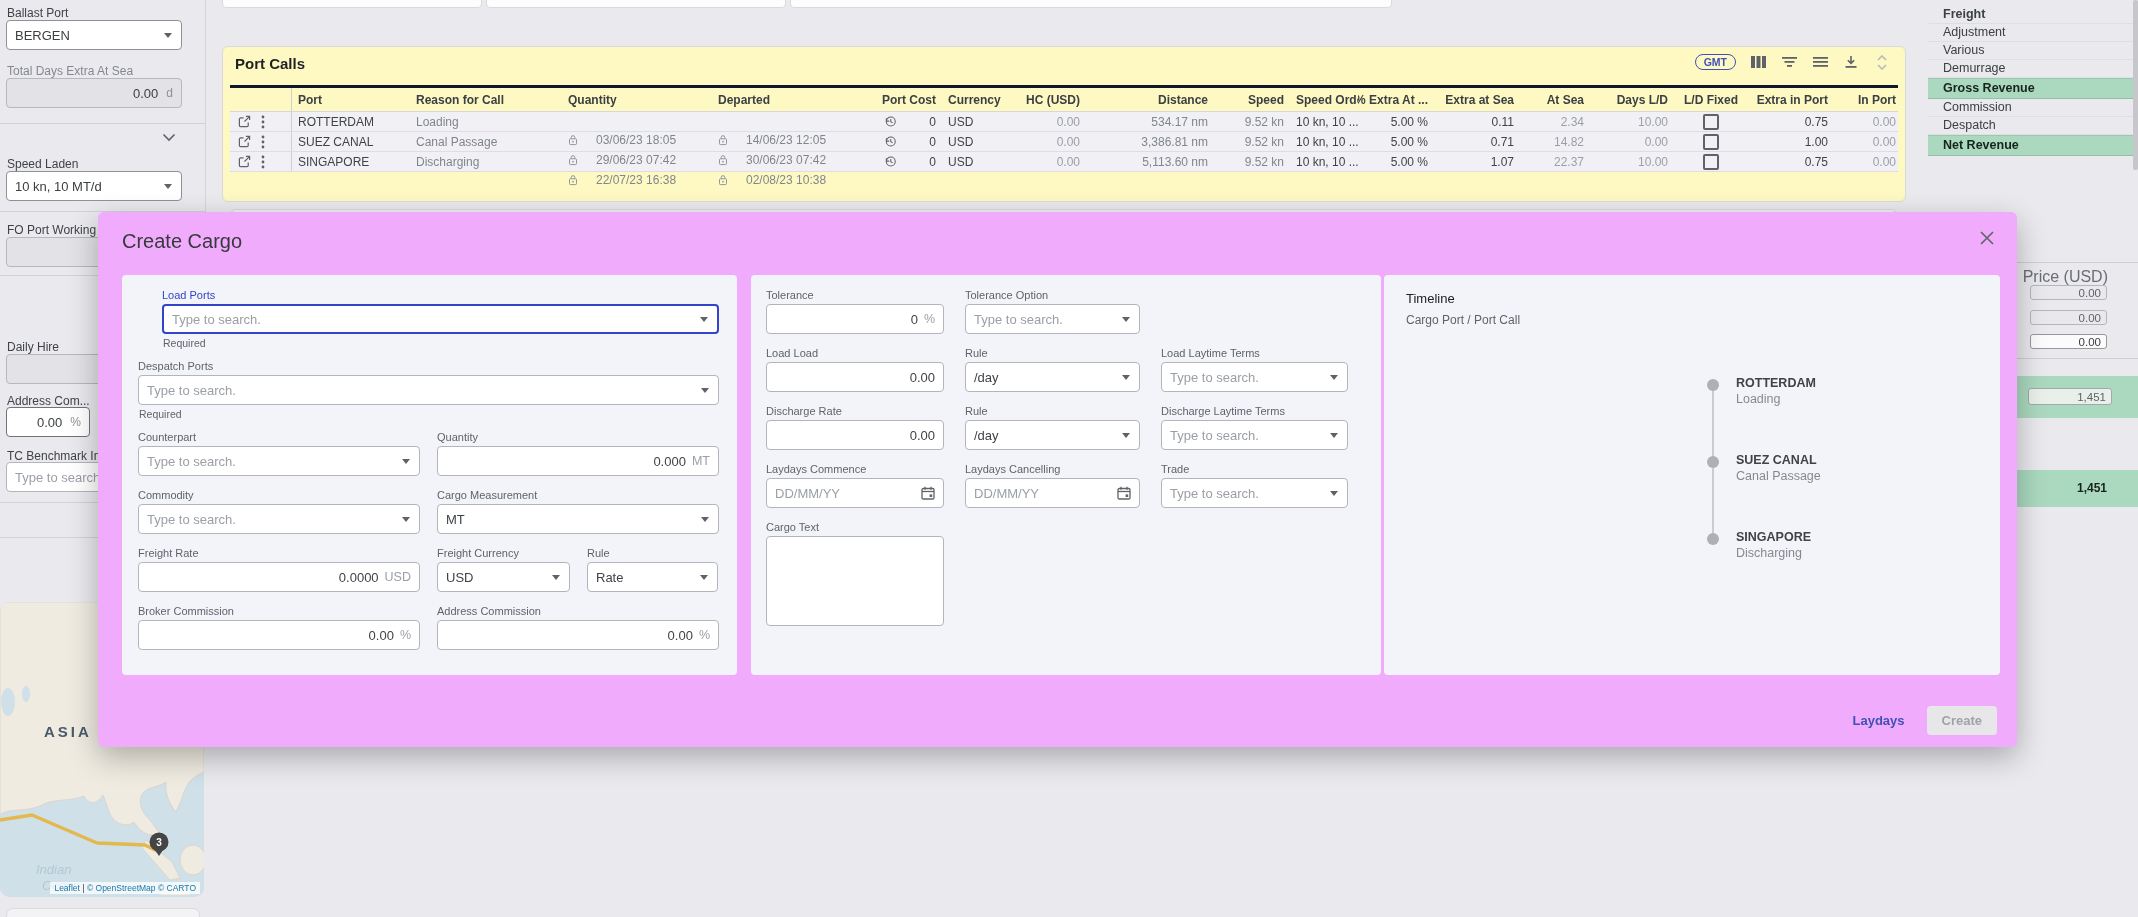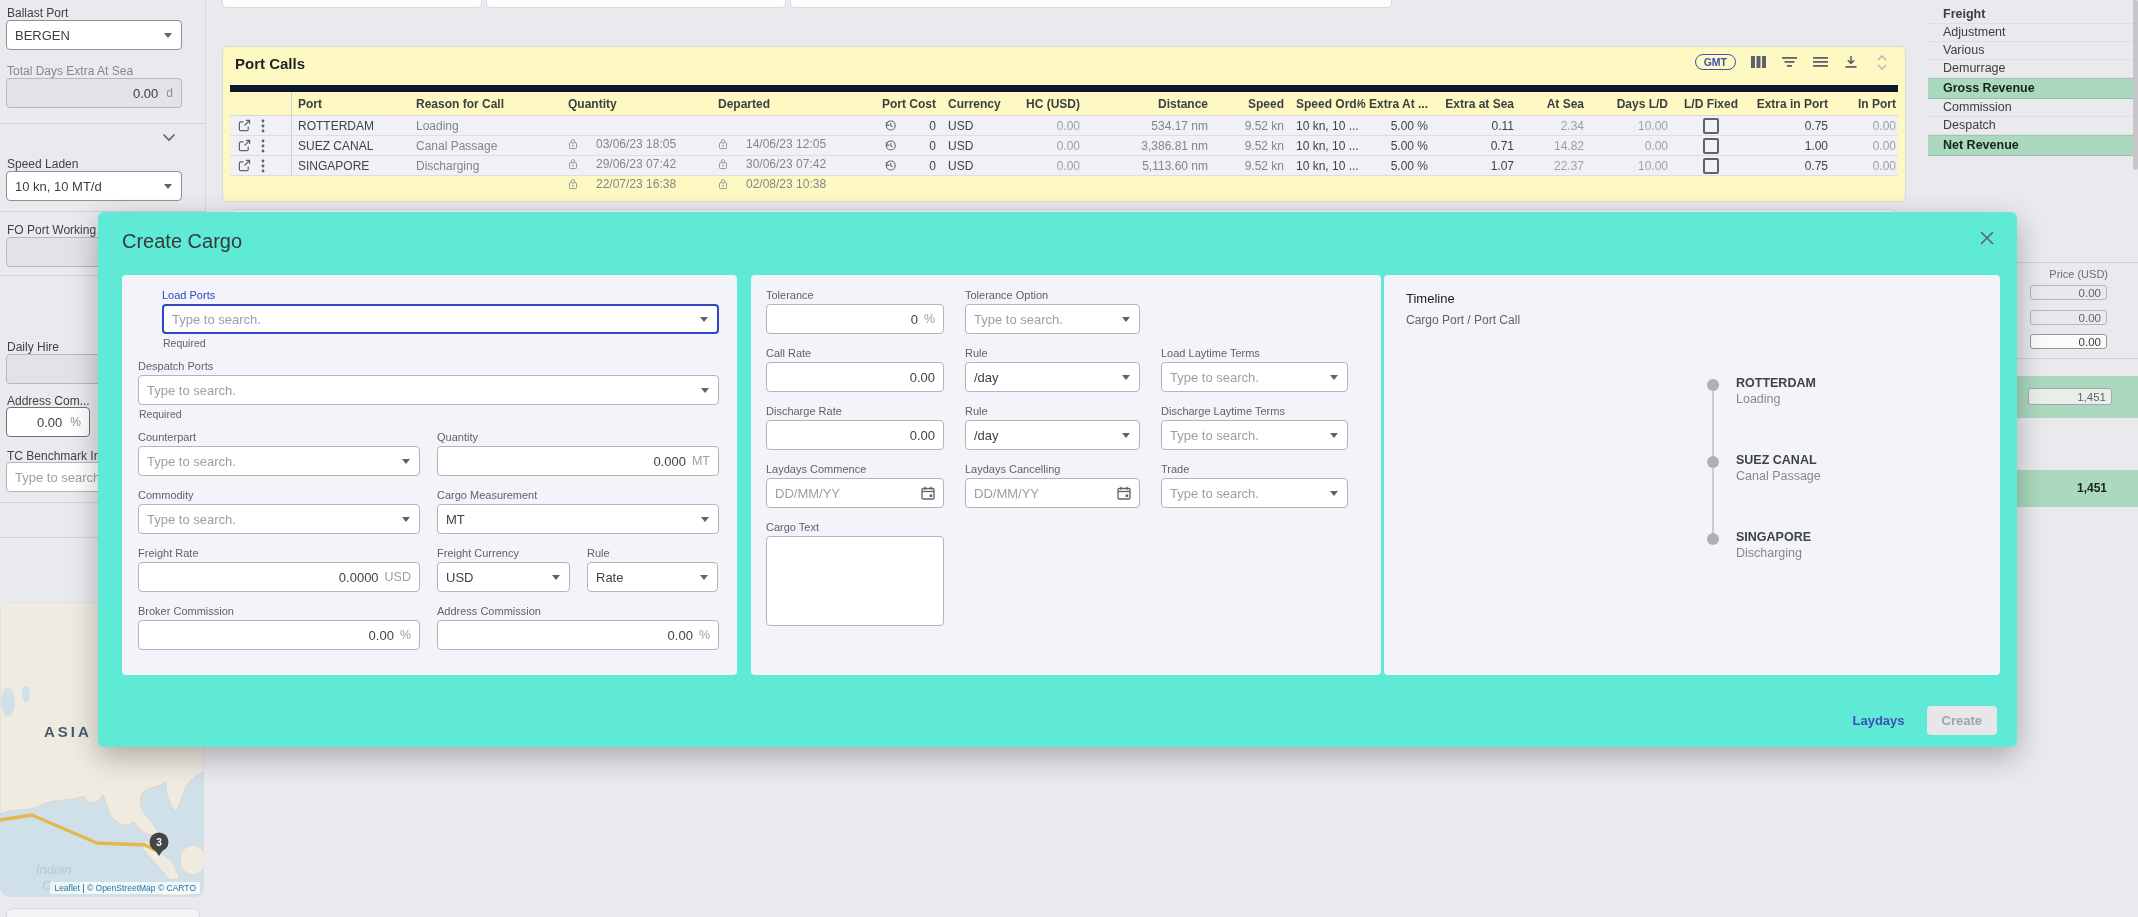--- a/index.html
+++ b/index.html
@@ -27,21 +27,21 @@
   .below-map{position:absolute;left:6px;top:908px;width:192px;height:14px;background:#f3f3f6;border:1px solid #d9d9de;border-radius:7px;}
   
   .cutoff{position:absolute;top:-4px;height:10px;background:#fdfdfd;border:1px solid #d9d9de;border-radius:0 0 4px 4px;}
   .pc-card{position:absolute;left:222px;top:46px;width:1684px;height:156px;background:#fef9c3;border:1px solid #d9d9de;border-radius:6px;box-sizing:border-box;}
   .pc-title{position:absolute;left:12px;top:8px;font-size:15px;font-weight:bold;color:#1f2124;}
   .pc-toolbar{position:absolute;right:14px;top:6px;display:flex;align-items:center;gap:13px;}
   .gmt-pill{font-size:10.5px;color:#3f51b5;border:1px solid #3f51b5;border-radius:10px;padding:1px 8px;font-weight:bold;cursor:pointer;}
   .ticon{width:18px;height:18px;display:flex;align-items:center;justify-content:center;cursor:pointer;}
   .pc-table{position:absolute;left:7px;top:38px;right:7px;}
   .tr{display:flex;align-items:center;height:19px;}
-  .tr.hdr{height:23px;border-bottom:1px solid #d6d6db;border-top:7px solid #0f172a;}
+  .tr.hdr{height:23px;border-bottom:1px solid #d6d6db;border-top:3px solid #0f172a;}
   .tr.body{background:#f1f1f5;border-bottom:1px solid #dddde2;cursor:pointer;}
   .td{font-size:12px;color:#3f4347;white-space:nowrap;overflow:hidden;box-sizing:border-box;padding:0 6px;flex:none;display:flex;align-items:center;}
   .td.num{justify-content:flex-end;}
   .td.ctr{justify-content:center;}
   .tr.hdr .td{font-weight:bold;color:#3c4043;font-size:12px;}
   .td.t-gray{color:#80868b;}
   .td.t-light{color:#9aa0a6;}
   .td.icons{border-right:1px solid #cfcfd4;height:100%;display:flex;gap:10px;align-items:center;padding-left:8px;}
   .td .ic{display:flex;align-items:center;cursor:pointer;}
   .cbx{width:12px;height:12px;border:2px solid #5f6368;border-radius:2px;background:transparent;cursor:pointer;}
@@ -49,28 +49,28 @@
   .sliver-card{position:absolute;left:230px;top:209px;width:1665px;height:10px;background:#f0f0f4;border:1px solid #d9d9de;border-bottom:none;border-radius:6px 6px 0 0;}
   
   .rev-sidebar{position:absolute;left:1928px;top:0;width:210px;}
   .rev-item{height:17px;line-height:17px;padding-left:15px;font-size:12.5px;color:#3c4043;border-bottom:1px solid #dedee3;cursor:pointer;}
   .rev-item.bold{font-weight:bold;}
   .rev-item.band{background:#abd9bf;font-weight:bold;height:19px;line-height:19px;border-top:1px solid rgba(0,0,0,.08);border-bottom:1px solid rgba(0,0,0,.12);color:#17241d;}
   .scroll-thumb{position:absolute;left:2133px;top:0;width:5px;height:170px;background:#c6c6cb;border-radius:2px;}
   
   .price-col{position:absolute;left:1990px;top:0;width:148px;}
   .price-divider{position:absolute;left:1990px;width:148px;height:1px;background:#cfcfd4;}
-  .price-hdr{position:absolute;left:0;width:118px;text-align:right;font-size:11px;color:#6a6e73;}
+  .price-hdr{position:absolute;left:0;width:118px;text-align:right;font-size:16px;color:#6a6e73;}
   .price-input{position:absolute;left:40px;width:77px;height:15px;border:1px solid #b5b5ba;border-radius:3px;background:#e9e9ed;font-size:11.5px;color:#5f6368;text-align:right;padding:0 5px;box-sizing:border-box;font-family:inherit;}
   .price-input.strong{background:#fbfbfc;border-color:#97979c;color:#3c4043;}
   .green-band{position:absolute;left:0;width:148px;background:#abd9bf;}
   .gb-input{position:absolute;left:38px;width:84px;height:17px;border:1px solid #a3a8ad;border-radius:3px;background:#e9f0ea;font-size:11.5px;color:#5f6368;text-align:right;padding:0 5px;box-sizing:border-box;font-family:inherit;}
   .gb-total{position:absolute;right:31px;font-size:12px;font-weight:bold;color:#17241d;}
   
-  .modal{position:absolute;left:98px;top:212px;width:1919px;height:535px;background:#5eead4;border-radius:6px;box-shadow:0 10px 30px rgba(0,0,0,.28);z-index:5;}
+  .modal{position:absolute;left:98px;top:212px;width:1919px;height:535px;background:#f0abfc;border-radius:6px;box-shadow:0 10px 30px rgba(0,0,0,.28);z-index:5;}
   .modal-title{position:absolute;left:24px;top:18px;font-size:20px;color:#37393c;}
   .modal-close{position:absolute;right:20px;top:16px;width:20px;height:20px;display:flex;align-items:center;justify-content:center;cursor:pointer;}
   .panel{position:absolute;top:63px;height:400px;background:#f3f4fa;border-radius:4px;box-sizing:border-box;}
   .panel.lp1{left:24px;width:615px;padding:14px 18px 0 16px;}
   .panel.mp{left:653px;width:630px;padding:14px 18px 0 15px;}
   .panel.tp{left:1286px;width:616px;padding:16px 0 0 22px;}
   .flabel{font-size:11px;color:#5f6368;margin-bottom:3px;white-space:nowrap;}
   .flabel.blue{color:#3244c9;}
   .fbox{height:30px;border:1px solid #b3b5ba;border-radius:4px;background:#fff;display:flex;align-items:center;box-sizing:border-box;}
   .fbox.focus{border:2px solid #3244c9;}
@@ -591,21 +591,21 @@
         <div class="mcol2">
           <div class="flabel">Tolerance Option</div>
           <div class="fbox">
             <input placeholder="Type to search." style="">
             <span class="tri"></span>
           </div>
         </div>
       </div>
       <div class="mrow">
         <div class="mcol1">
-          <div class="flabel">Call Rate</div>
+          <div class="flabel">Load Load</div>
           <div class="fbox">
             <input class="rt" style="padding-right: 8px;" value="0.00">
           </div>
         </div>
         <div class="mcol2">
           <div class="flabel">Rule</div>
           <div class="fbox" style="cursor:pointer;">
             <span class="selval">/day</span>
             <span class="tri"></span>
           </div>

